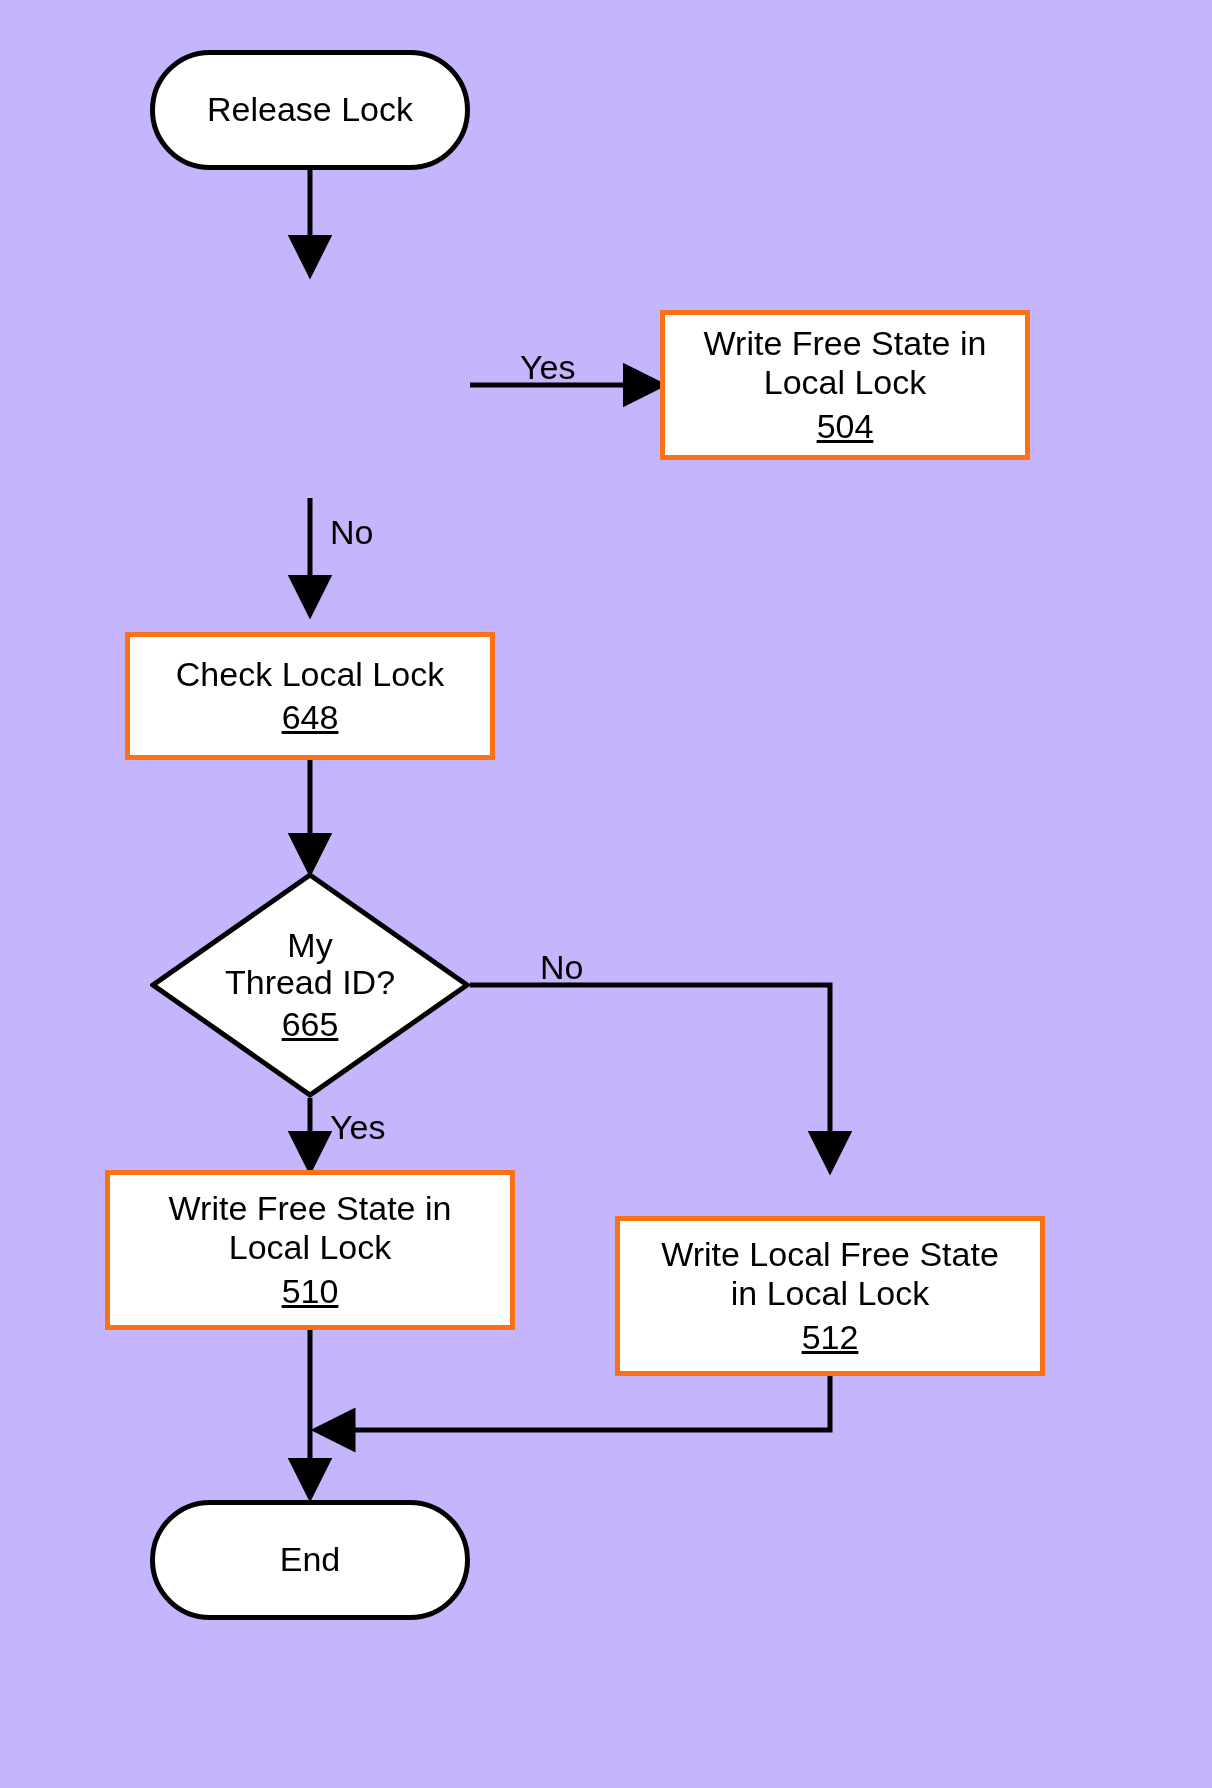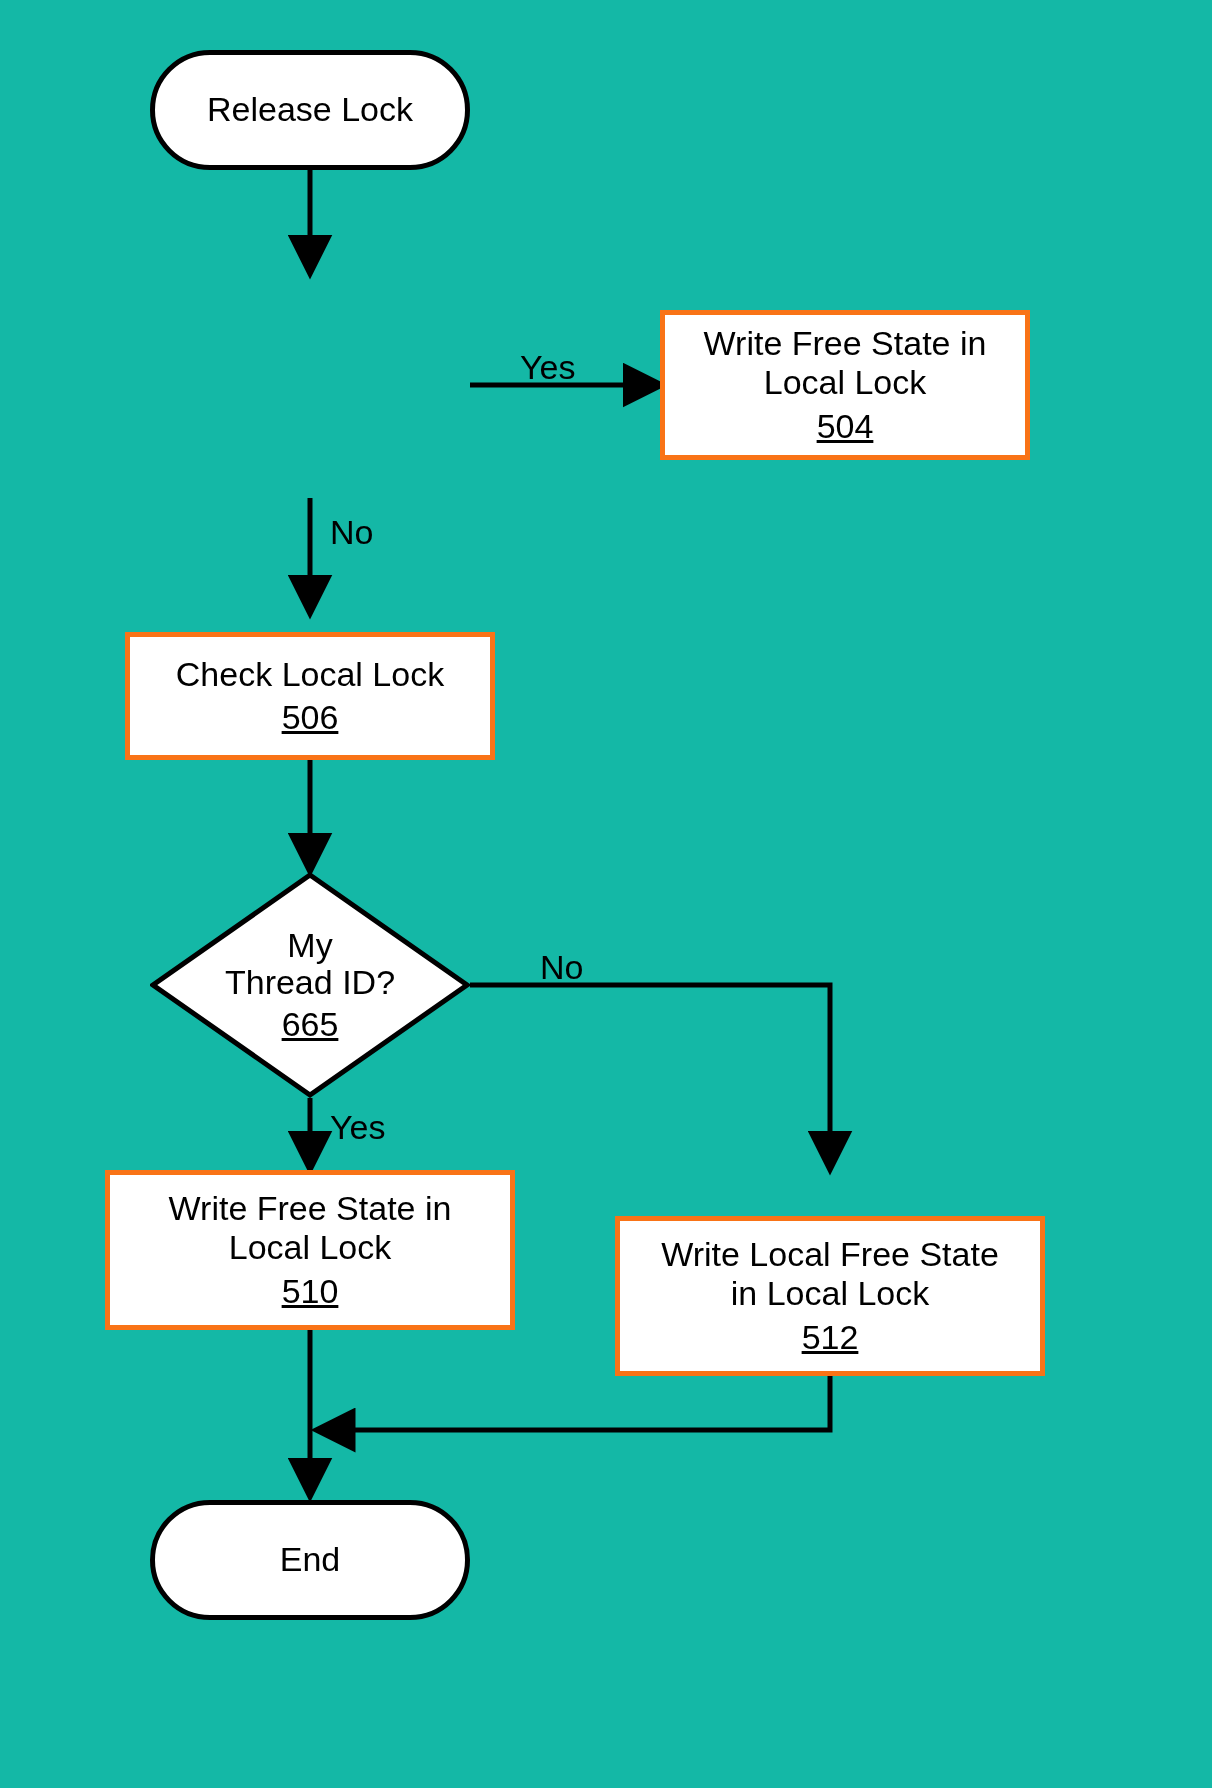--- a/index.html
+++ b/index.html
@@ -6,21 +6,21 @@
   body {
     margin: 0;
     padding: 0;
     background: #fff;
     font-family: Arial, Helvetica, sans-serif;
   }
   .canvas {
     position: relative;
     width: 1212px;
     height: 1788px;
-    background: #14b8a6;
+    background: #c4b5fd;
   }
   .node {
     position: absolute;
     display: flex;
     flex-direction: column;
     align-items: center;
     justify-content: center;
     text-align: center;
     font-size: 34px;
     line-height: 1.15;
@@ -105,21 +105,21 @@
 
 
   <div class="node process" style="left:660px; top:310px; width:370px; height:150px;">
     <span style="white-space:pre-line;">Write Free State in
 Local Lock</span>
     <span class="ref">504</span>
   </div>
 
   <div class="node process" style="left:125px; top:632px; width:370px; height:128px;text-align:center;">
     <span>Check Local Lock</span>
-    <span class="ref">506</span>
+    <span class="ref">648</span>
   </div>
 
   <div class="decision-wrap" style="left:150px; top:872px; width:320px; height:226px;">
     <svg class="decision-svg" width="320" height="226" viewBox="0 0 320 226">
       <polygon points="160,3 317,113 160,223 3,113" fill="#fff" stroke="#000" stroke-width="5"></polygon>
     </svg>
     <div class="decision-text">
       <span>My</span>
       <span>Thread ID?</span>
       <span class="ref">665</span>

